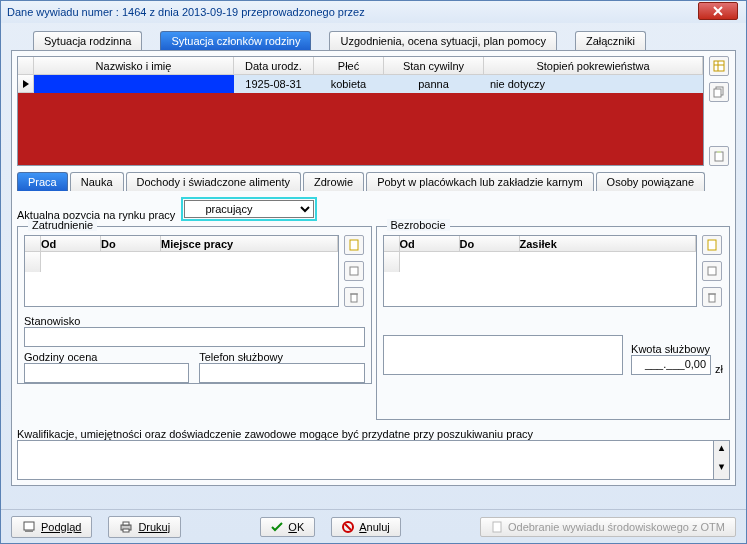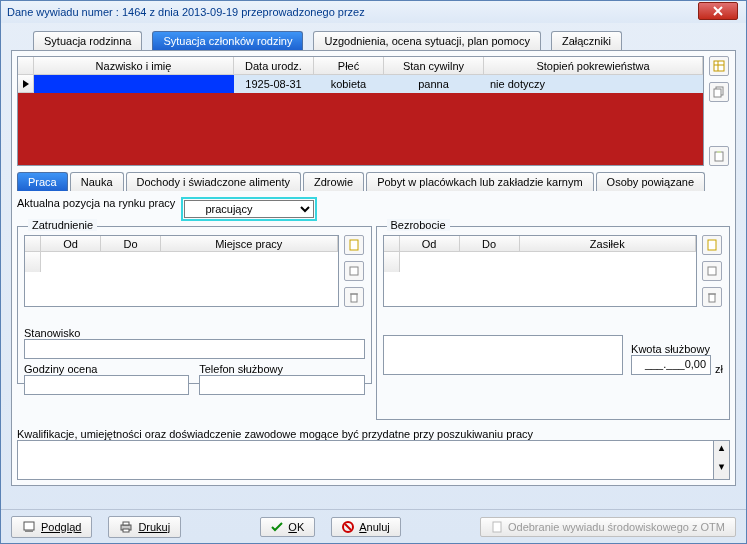--- a/index.html
+++ b/index.html
@@ -3,21 +3,21 @@
 <meta charset="utf-8">
 <style>
 * { box-sizing: border-box; margin: 0; padding: 0; }
 body { font-family: Tahoma, Verdana, sans-serif; font-size: 11px; color: #000; background: #fff; }
 .window { width: 747px; height: 544px; background: linear-gradient(#e6eef8, #dce7f5); border: 1px solid #5a82b5; display: flex; flex-direction: column; }
 .titlebar { height: 22px; background: linear-gradient(#eaf2fb, #dde8f6); display: flex; align-items: center; padding: 0 6px; position: relative; }
 .titlebar .title { color: #003a8c; }
 .close-btn { position: absolute; right: 8px; top: 1px; width: 40px; height: 18px; background: linear-gradient(#e07070, #c42b1c); border: 1px solid #8a1f14; border-radius: 2px; display: flex; align-items: center; justify-content: center; color: #fff; font-weight: bold; cursor: pointer; }
 .content { flex: 1; padding: 8px 10px 6px 10px; position: relative; }
 
-.tabs { display: flex; gap: 8px; padding-left: 22px; }
+.tabs { display: flex; gap: 16px; padding-left: 22px; }
 .tab { padding: 3px 10px; background: linear-gradient(#fdfdfd, #ececec); border: 1px solid #8d9aab; border-bottom: none; border-radius: 3px 3px 0 0; margin-right: 2px; cursor: pointer; }
 .tab.active { background: linear-gradient(#3d94f6, #1e62d0); color: #fff; border-color: #4a6fa5; }
 
 .outer-panel { border: 1px solid #8d9aab; background: #f9fbfd; padding: 5px; margin-bottom: 6px; }
 
 .grid { background: #b91c1c; border: 1px solid #8d9aab; position: relative; }
 .grid-head { display: flex; height: 18px; }
 .grid-head .hc { border-right: 1px solid #cfcfcf; border-bottom: 1px solid #cfcfcf; background: linear-gradient(#fdfdfd, #ebebeb); text-align: center; line-height: 18px; overflow: hidden; }
 .grid-row { display: flex; height: 18px; }
 .grid-row .c { border-right: 1px solid transparent; text-align: center; line-height: 18px; overflow: hidden; }
@@ -25,41 +25,41 @@
 .rowhandle .tri { display: inline-block; width: 0; height: 0; border-top: 4px solid transparent; border-bottom: 4px solid transparent; border-left: 6px solid #000; }
 
 .side-tools { width: 22px; display: flex; flex-direction: column; gap: 6px; align-items: center; }
 .toolbtn { width: 20px; height: 20px; border: 1px solid #a0a8b8; background: #f7f7f7; border-radius: 2px; display: flex; align-items: center; justify-content: center; cursor: pointer; }
 
 .row1 { display: flex; gap: 4px; }
 .row1 .grid { flex: 1; height: 110px; }
 
 .inner-tabs { display: flex; gap: 0; margin-top: 2px; }
 
-.labelrow { margin: 6px 0 3px 0; display: flex; align-items: flex-start; gap: 6px; }
+.labelrow { margin: 6px 0 3px 0; display: flex; align-items: flex-end; gap: 6px; }
 .cyan-combo { border: 2px solid #38d6e0; padding: 1px; }
 select { font-family: inherit; font-size: 11px; border: 1px solid #7a7a7a; padding: 1px 16px; background: #fff; }
 
 .group { border: 1px solid #8d9aab; padding: 8px 6px 6px 6px; margin-top: 2px; position: relative; }
 .group-title { position: absolute; top: -8px; left: 10px; background: #f3f7fb; padding: 0 4px; }
 
 .two-cols { display: flex; gap: 4px; }
 .col { flex: 1; display: flex; flex-direction: column; }
 
 .inset { border: 1px solid #8d9aab; background: #fff; height: 20px; }
 .kwota-box { border: 1px solid #8d9aab; background: #fff; width: 80px; height: 20px; text-align: right; padding: 2px 4px; }
 
 .footer { height: 34px; border-top: 1px solid #b8c4d6; display: flex; align-items: center; padding: 0 10px; gap: 16px; }
 .fbtn { display: flex; align-items: center; gap: 5px; padding: 3px 10px; background: linear-gradient(#fdfdfd, #e9e9e9); border: 1px solid #9aa5b5; border-radius: 2px; cursor: pointer; }
 .fbtn span.u { text-decoration: underline; }
 .fbtn.disabled { color: #9a9a9a; border-color: #c0c0c0; cursor: default; }
 
 .small-grid { border: 1px solid #8d9aab; background: #fff; }
 .small-head { display: flex; height: 16px; }
-.small-head div { border-right: 1px solid #cfcfcf; border-bottom: 1px solid #cfcfcf; background: linear-gradient(#fdfdfd, #ebebeb); text-align: center; line-height: 16px; }
+.small-head div { border-right: 1px solid #cfcfcf; border-bottom: 1px solid #cfcfcf; background: linear-gradient(#fdfdfd, #ebebeb); text-align: left; line-height: 16px; font-weight: bold; }
 .small-body { height: 20px; display: flex; }
 .small-body .rh { width: 16px; background: linear-gradient(#fdfdfd, #ebebeb); border-right: 1px solid #cfcfcf; text-align: center; line-height: 20px; }
 
 .sel-blue { background: #0037ff; }
 .sel-light { background: #d7e7f7; }
 
 svg { display: block; }
 </style>
 </head>
 <body>
@@ -174,21 +174,21 @@
                     </svg>
                   </div>
                 <div class="toolbtn">
                     <svg width="12" height="12">
                       <rect x="3" y="3" width="6" height="8" fill="#fff" stroke="#888"></rect>
                       <path d="M2 3 H10" stroke="#888"></path>
                     </svg>
                   </div>
               </div>
             </div>
-            <div style="margin-top:20px">Stanowisko</div>
+            <div style="margin-top:8px">Stanowisko</div>
             <div class="inset"></div>
             <div style="display:flex;gap:10px;margin-top:4px">
               <div style="flex:1">
                 <div>Godziny ocena</div>
                 <div class="inset"></div>
               </div>
               <div style="flex:1">
                 <div>Telefon służbowy</div>
                 <div class="inset"></div>
               </div>

